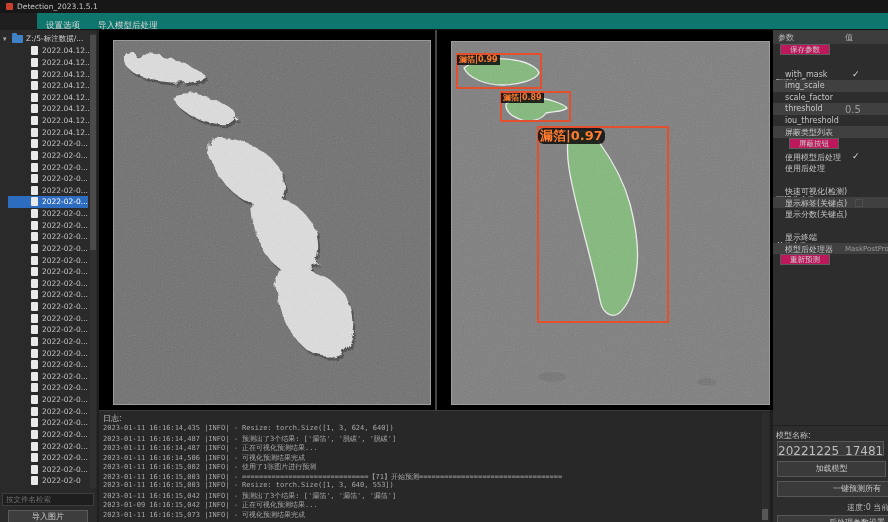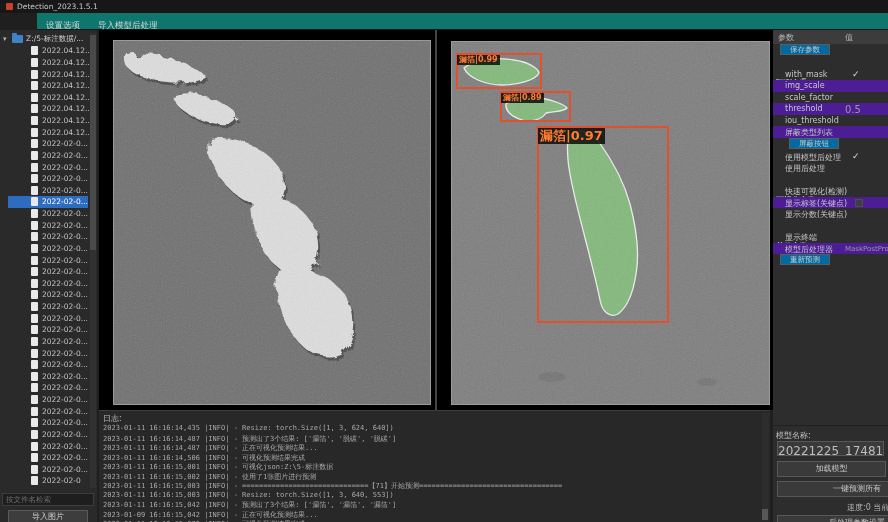--- a/index.html
+++ b/index.html
@@ -48,29 +48,29 @@
   .log-line{height:9.55px;font-family:"DejaVu Sans Mono",monospace;font-size:7px;color:#a8a8a8;white-space:nowrap;}
   .log-scrollbar{position:absolute;right:1px;top:2px;width:7px;height:108px;background:#2d2d2d;}
   .log-scroll-thumb{position:absolute;left:0;bottom:1px;width:6px;height:11px;background:#575757;}
   
   .rightpanel{position:absolute;left:773px;top:30px;width:115px;height:492px;background:#2d2d2d;overflow:hidden;}
   .param-header{position:absolute;left:0;top:0;width:115px;height:14px;background:#3c3c3c;}
   .ph-param{position:absolute;left:5px;top:2px;font-size:8px;color:#b8b8b8;}
   .ph-value{position:absolute;left:72px;top:2px;font-size:8px;color:#b8b8b8;}
   .param-rows{position:absolute;left:0;top:14px;width:115px;}
   .param-row{height:11.5px;position:relative;}
-  .param-row.dark{background:#4c1d95;}
+  .param-row.dark{background:#404040;}
   .row-label{position:absolute;left:12px;top:1px;font-size:8px;color:#c6c6c6;white-space:nowrap;}
   .param-section .row-label{left:3px;font-weight:bold;color:#eaeaea;margin-top:20px;}
   .row-value{position:absolute;left:72px;top:1px;font-size:10px;color:#9a9a9a;white-space:nowrap;}
   .row-check{position:absolute;left:79px;top:0;font-size:9px;color:#dedede;}
   .row-checkbox{position:absolute;left:82px;top:2px;width:8px;height:8px;background:#3e3e3e;border:1px solid #4e4e4e;}
   .row-value.small{font-size:7px;top:2px;}
   .param-btnrow{height:13px;position:relative;}
-  .param-btnrow .mini-btn{position:absolute;left:7px;top:0;width:50px;height:11px;background:#0369a1;
+  .param-btnrow .mini-btn{position:absolute;left:7px;top:0;width:50px;height:11px;background:#be185d;
     border:1px solid #5c5c5c;font-size:7.5px;color:#c8c8c8;text-align:center;line-height:9px;}
   .param-btnrow.indent .mini-btn{left:16px;}
   .rp-divider{position:absolute;left:0;top:395px;width:115px;height:1px;background:#1f1f1f;}
   .model-label{position:absolute;left:3px;top:400px;font-size:8px;color:#c6c6c6;}
   .model-name-field{position:absolute;left:4px;top:411px;width:107px;height:15px;background:#3a3a3a;border:1px solid #585858;
     font-size:12px;color:#bdbdbd;text-align:right;padding:2px 5px 0 0;overflow:hidden;white-space:nowrap;}
   .load-model-button{position:absolute;left:4px;top:431px;width:109px;height:16px;background:#3a3a3a;border:1px solid #585858;
     font-size:8px;color:#c8c8c8;text-align:center;line-height:14px;}
   .predict-all-button{position:absolute;left:4px;top:451px;width:160px;height:16px;background:#3a3a3a;border:1px solid #585858;
     font-size:8px;color:#c8c8c8;text-align:center;line-height:14px;}
@@ -303,33 +303,32 @@
       <ellipse cx="100" cy="335" rx="14" ry="5" fill="#000" opacity="0.08"></ellipse>
       <ellipse cx="255" cy="340" rx="10" ry="4" fill="#000" opacity="0.08"></ellipse>
       <rect x="0" y="0" width="317" height="362" filter="url(#grain)"></rect>
     </svg>
     <div class="det-layer">
         <div class="det-box" style="left: 4px; top: 11px; width: 86px; height: 36px; border-color: rgb(228, 80, 46);"></div>
         <div class="det-label" style="left: 5px; top: 13px; font-size: 8px; color: rgb(255, 123, 46);">漏箔|0.99</div>
         <div class="det-box" style="left: 48px; top: 49px; width: 71px; height: 31px; border-color: rgb(228, 80, 46);"></div>
         <div class="det-label" style="left: 49px; top: 51px; font-size: 8px; color: rgb(255, 123, 46);">漏箔|0.89</div>
         <div class="det-box" style="left: 85px; top: 84px; width: 132px; height: 197px; border-color: rgb(228, 80, 46);"></div>
-        <div class="det-label" style="left: 86px; top: 86px; font-size: 13px; color: rgb(255, 123, 46);">漏箔|0.97</div>
+        <div class="det-label" style="left: 86px; top: 86px; font-size: 13px; color: rgb(255, 123, 46); border-radius: 6px;">漏箔|0.97</div>
       </div>
   </div>
 </div>
 
 <div class="logpanel">
   <div class="log-title">日志:</div>
   <div class="log-lines">
       <div class="log-line">2023-01-11 16:16:14,435 |INFO| - Resize: torch.Size([1, 3, 624, 640])</div>
       <div class="log-line">2023-01-11 16:16:14,487 |INFO| - 预测出了3个结果: ['漏箔', '脱碳', '脱碳']</div>
       <div class="log-line">2023-01-11 16:16:14,487 |INFO| - 正在可视化预测结果...</div>
       <div class="log-line">2023-01-11 16:16:14,506 |INFO| - 可视化预测结果完成</div>
-      <div class="log-line">2023-01-11 16:16:15,001 |INFO| - 可视化json:Z:\5-标注数据</div>
       <div class="log-line">2023-01-11 16:16:15,002 |INFO| - 使用了1张图片进行预测</div>
       <div class="log-line">2023-01-11 16:16:15,003 |INFO| - ==============================【71】开始预测==================================</div>
       <div class="log-line">2023-01-11 16:16:15,003 |INFO| - Resize: torch.Size([1, 3, 640, 553])</div>
       <div class="log-line">2023-01-11 16:16:15,042 |INFO| - 预测出了3个结果: ['漏箔', '漏箔', '漏箔']</div>
       <div class="log-line">2023-01-09 16:16:15,042 |INFO| - 正在可视化预测结果...</div>
       <div class="log-line">2023-01-11 16:16:15,073 |INFO| - 可视化预测结果完成</div>
     </div>
   <div class="log-scrollbar">
     <div class="log-scroll-thumb"></div>
   </div>

